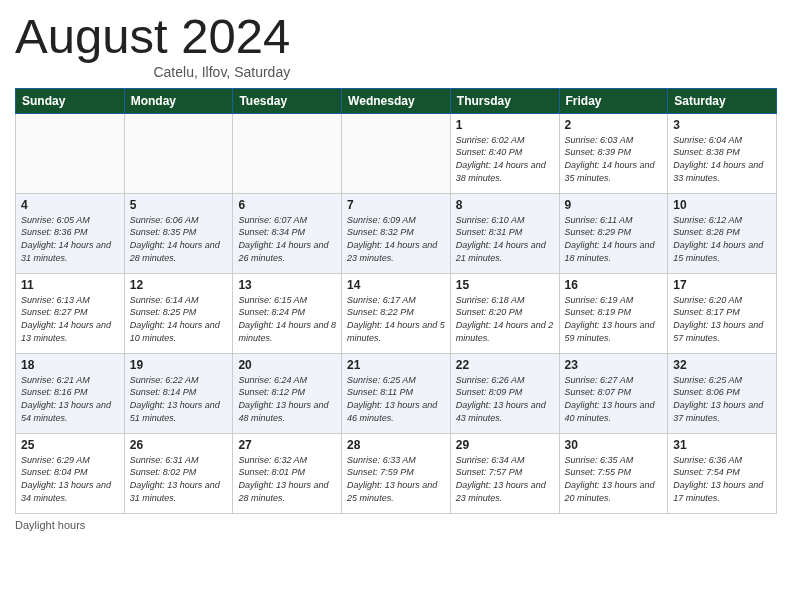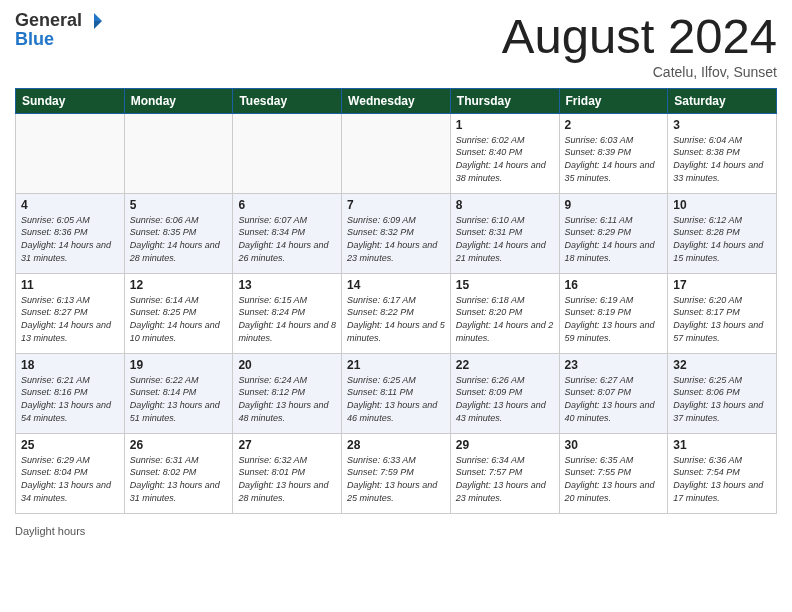--- a/index.html
+++ b/index.html
@@ -90,49 +90,37 @@
       color: #222;
       margin-bottom: 2px;
     }
     .day-info {
       font-size: 9px;
       line-height: 1.4;
       color: #333;
       font-style: italic;
     }
     .footer {
-      margin-top: 11px;
+      margin-top: 5px;
       font-size: 11px;
       color: #555;
       text-align: left;
     }
     .row-shaded td {
       background-color: #f0f4fa;
     }
   </style>
 </head>
 <body>
 
 <div class="page">
   <div class="header">
-    <div class="logo">
-      <div class="logo-text">
-        <span class="logo-general">General</span>
-        <svg class="logo-icon" viewBox="0 0 20 20">
-          <polygon points="10,2 18,10 10,10" fill="#2176c7"></polygon>
-          <polygon points="10,10 18,10 10,18" fill="#1a5fa0"></polygon>
-        </svg>
-      </div>
-      <div style="margin-top:-2px;">
-        <span class="logo-blue">Blue</span>
-      </div>
-    </div>
     <div class="title-area">
       <div class="month-title">August 2024</div>
-      <div class="location">Catelu, Ilfov, Sunset</div>
+      <div class="location">Catelu, Ilfov, Saturday</div>
     </div>
   </div>
 
   <table class="calendar">
     <thead>
       <tr>
         <th>Sunday</th>
         <th>Monday</th>
         <th>Tuesday</th>
         <th>Wednesday</th>

